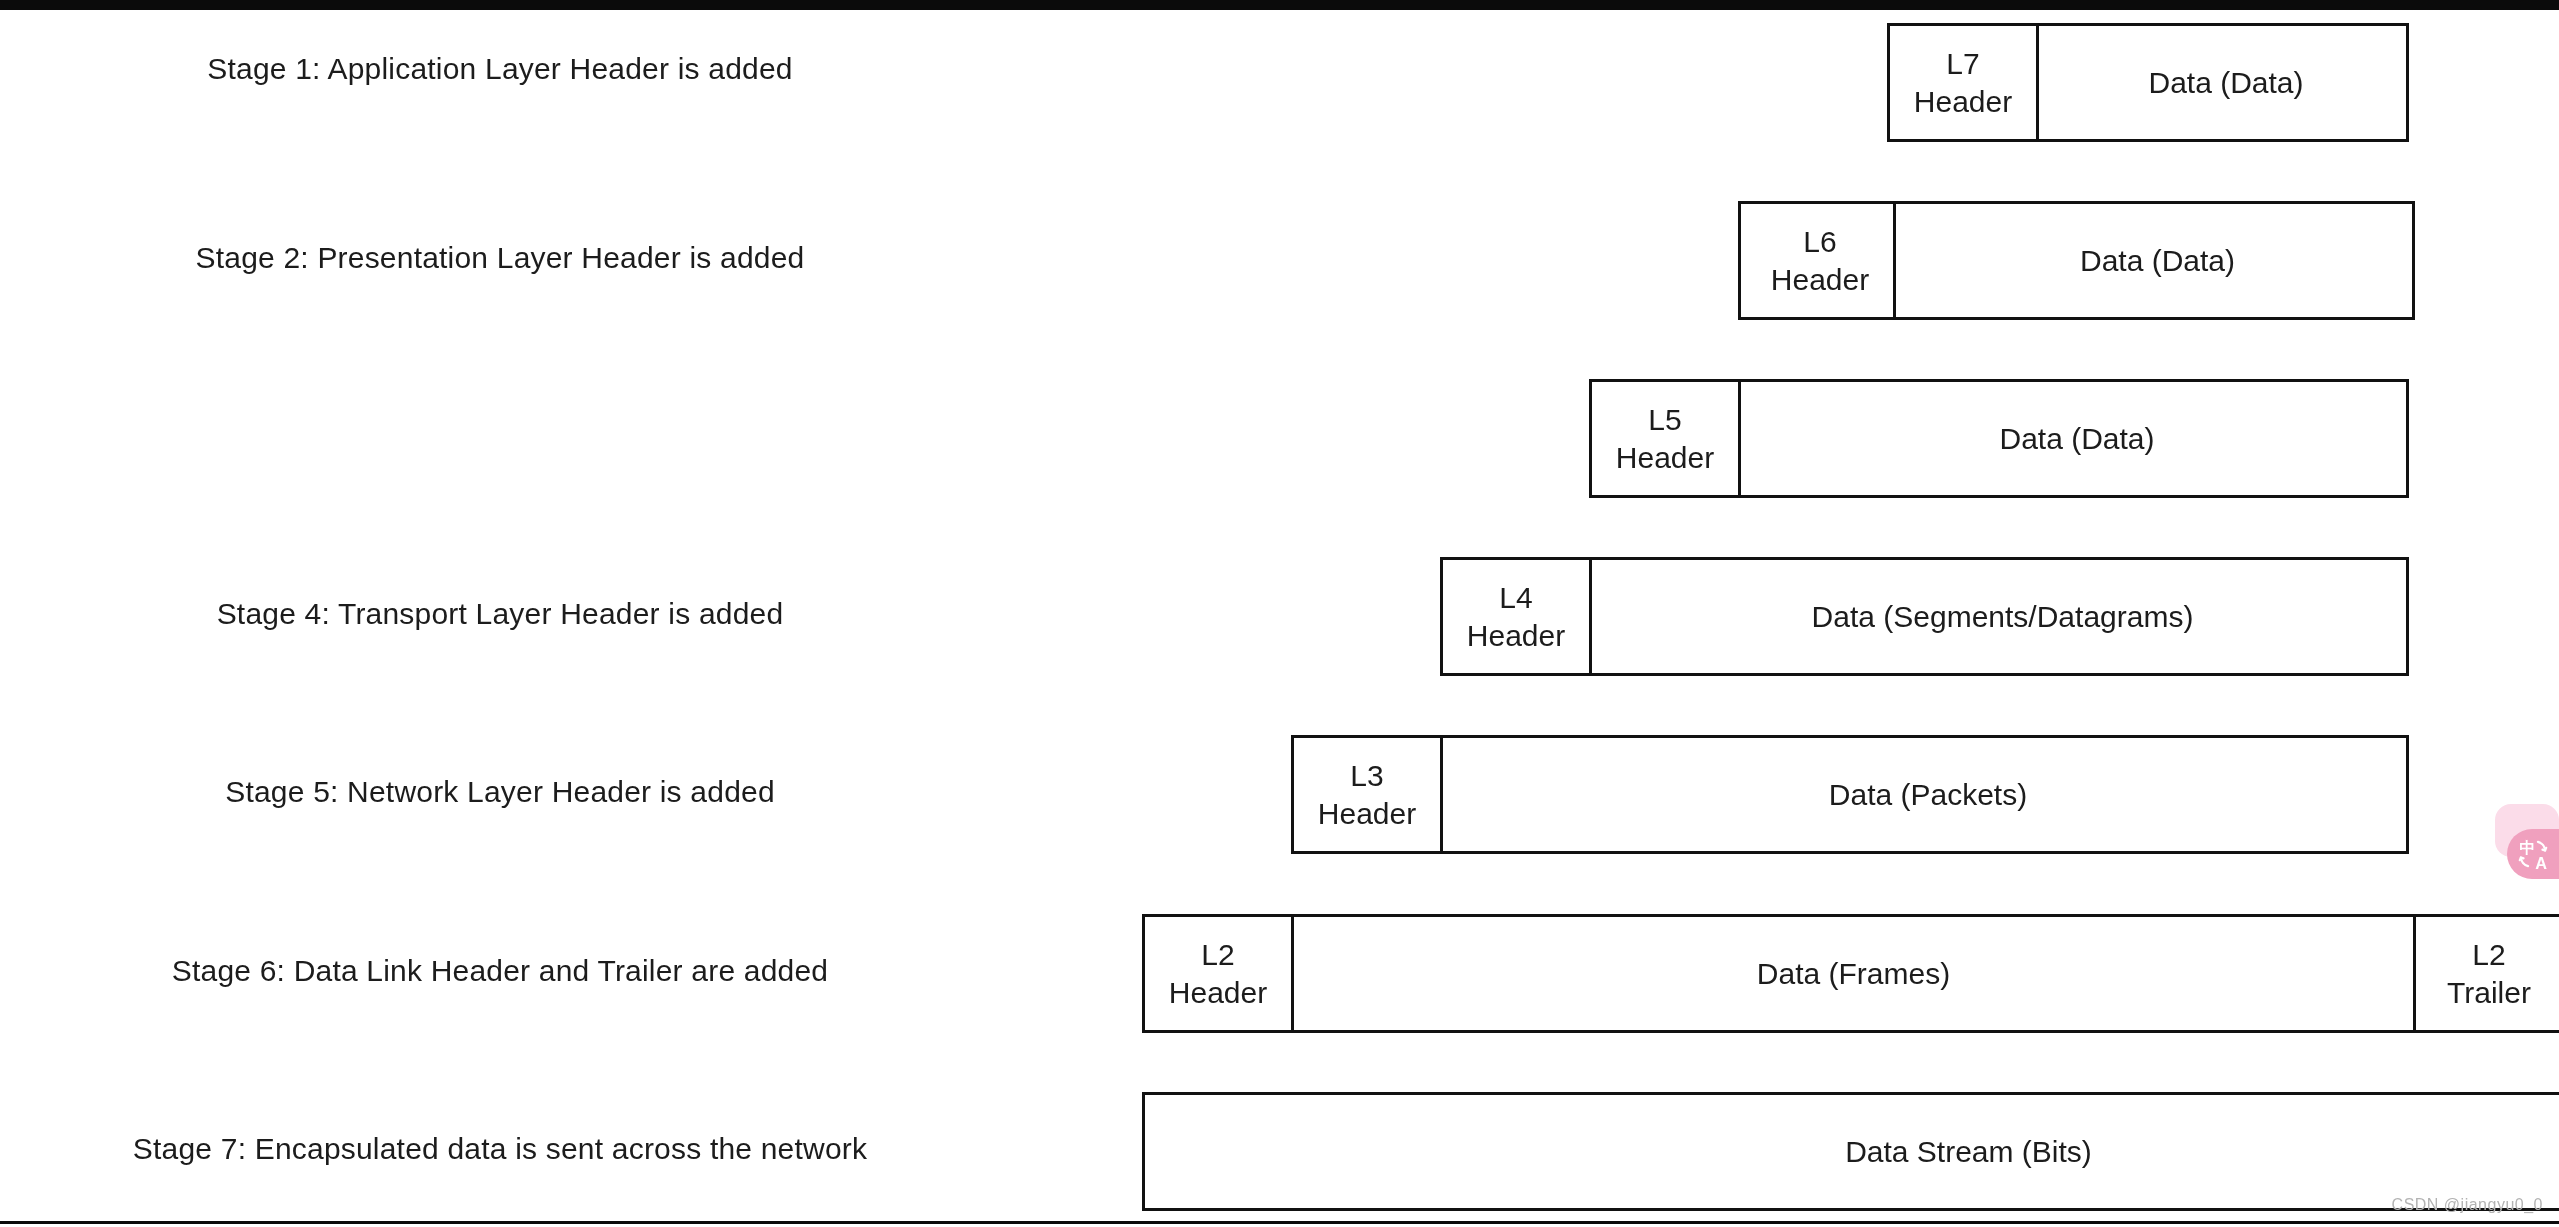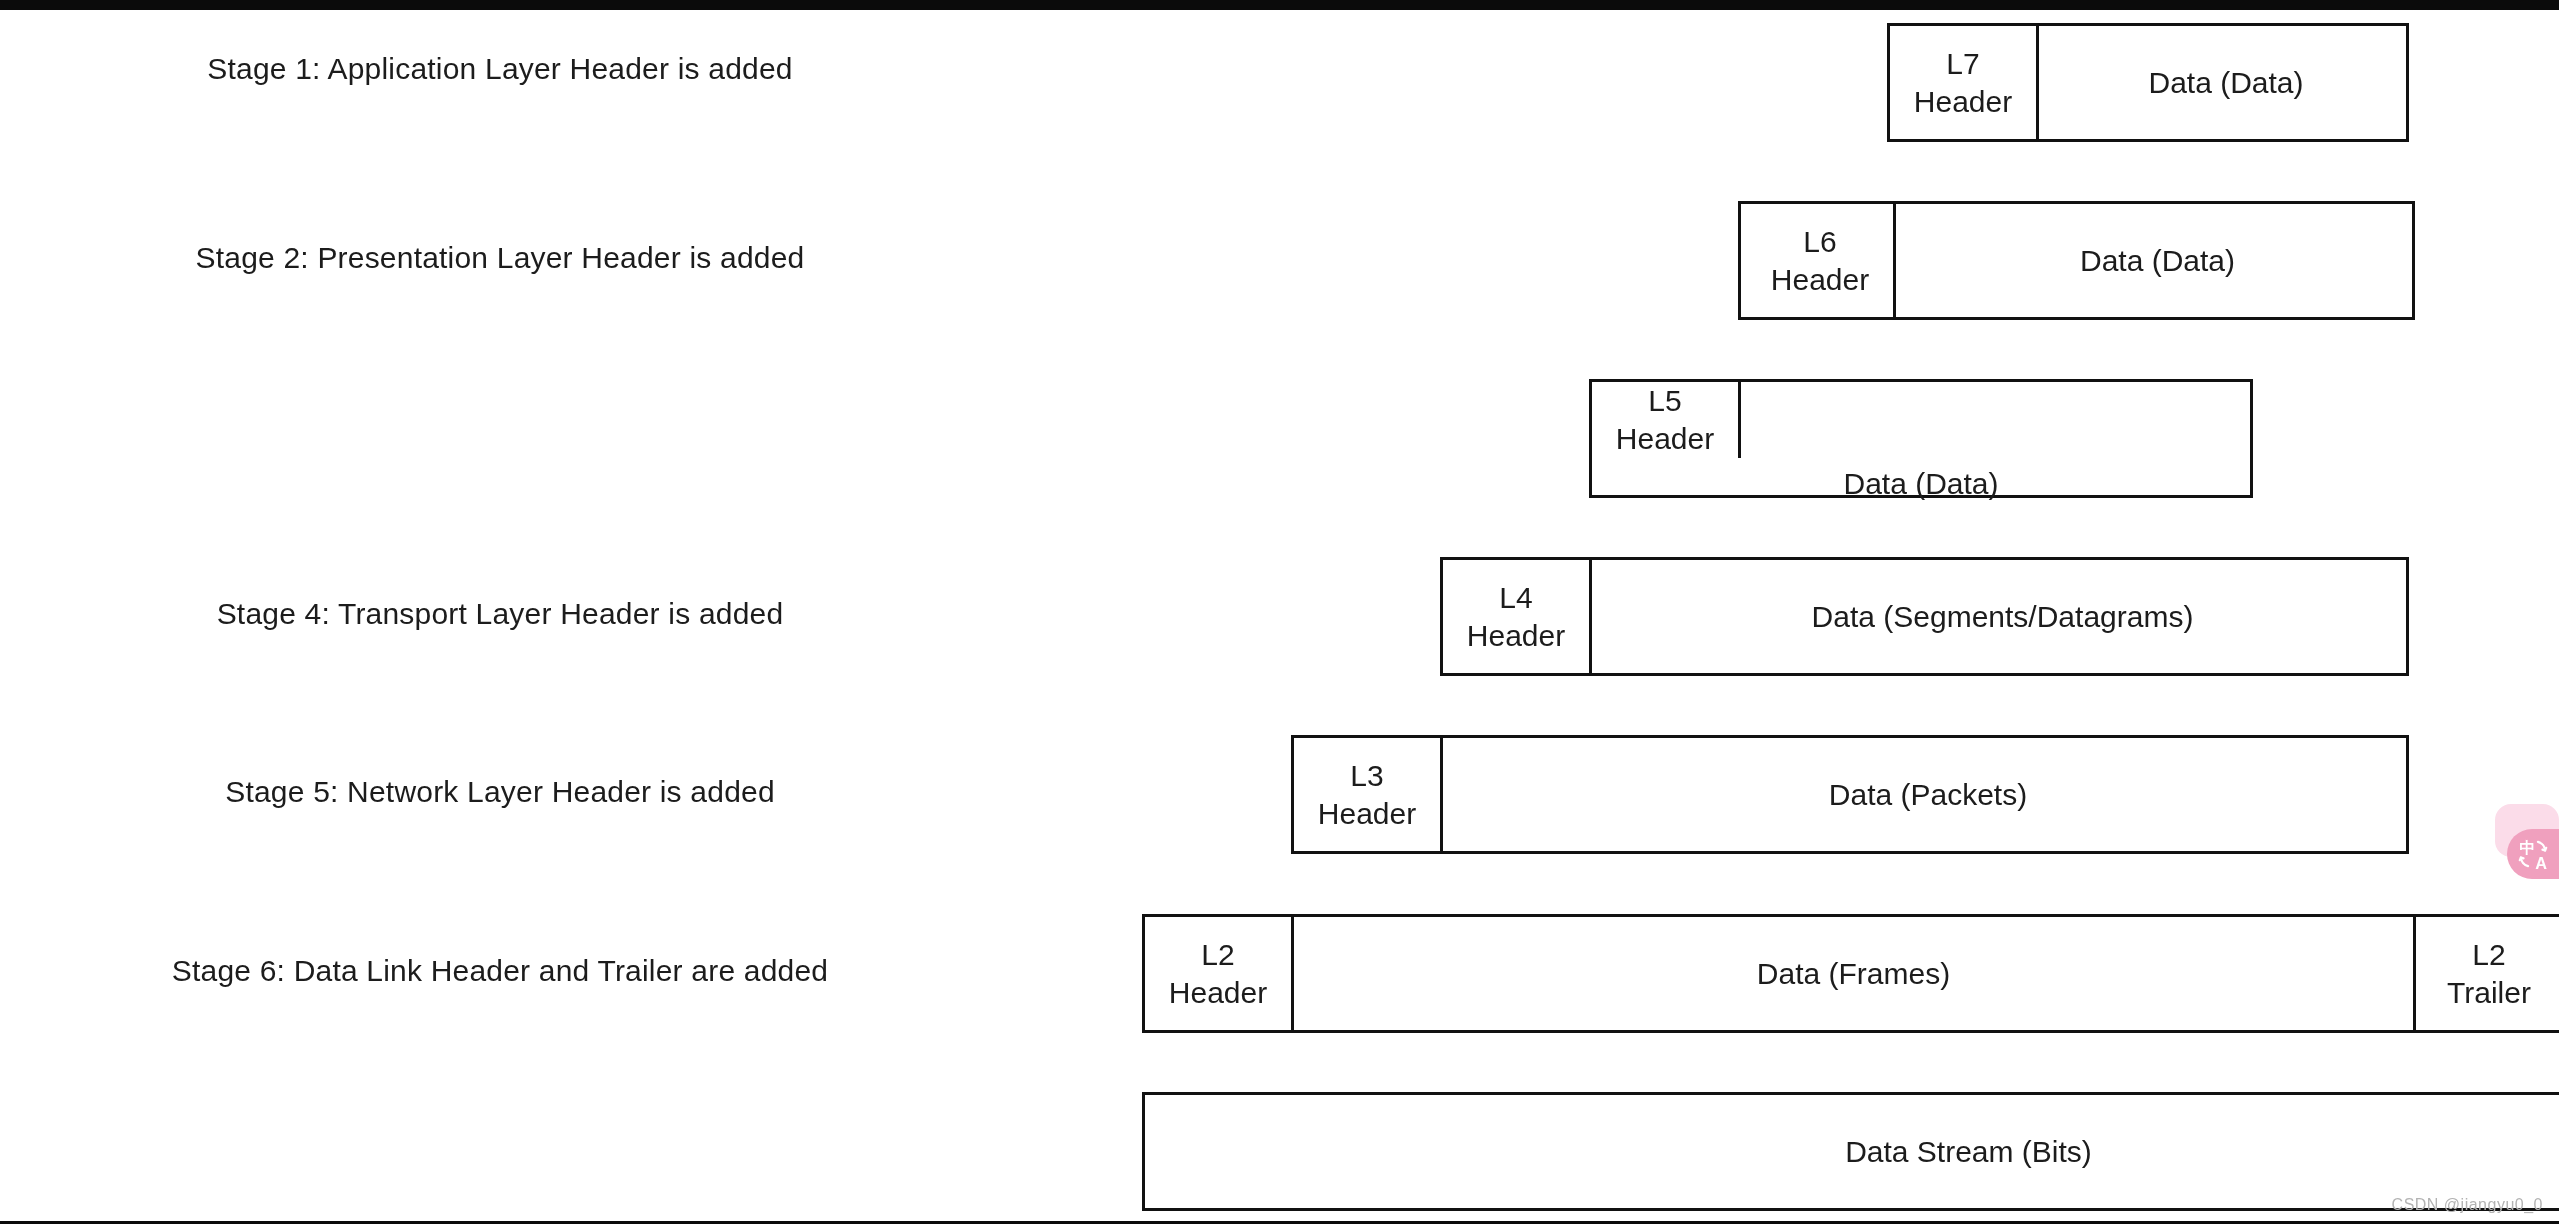--- a/index.html
+++ b/index.html
@@ -107,21 +107,21 @@
   <div class="box" style="top:201px; left:1738px;">
     <div class="cell divider-right" style="width:149px;margin-left:6px;">
       <span>L6</span>
       <span>Header</span>
     </div>
     <div class="cell" style="width:509px;">
       <span>Data (Data)</span>
     </div>
   </div>
 
-  <div class="box" style="top:379px; left:1589px;flex-direction:column;">
+  <div class="box" style="top:379px; left:1589px;">
     <div class="cell divider-right" style="width:149px;">
       <span>L5</span>
       <span>Header</span>
     </div>
     <div class="cell" style="width:658px;">
       <span>Data (Data)</span>
     </div>
   </div>
 
   <div class="stage-label" style="top:557px;">Stage 4: Transport Layer Header is added</div>
@@ -154,20 +154,21 @@
     </div>
     <div class="cell" style="width:1105px;">
       <span>Data (Frames)</span>
     </div>
     <div class="cell divider-left" style="width:149px;">
       <span>L2</span>
       <span>Trailer</span>
     </div>
   </div>
 
+  <div class="stage-label" style="top:1092px;">Stage 7: Encapsulated data is sent across the network</div>
   <div class="box" style="top:1092px; left:1142px;">
     <div class="cell" style="width:1647px;">
       <span>Data Stream (Bits)</span>
     </div>
   </div>
 
   <div class="translate-back" id="translate-back" style="background: rgb(251, 220, 233);"></div>
   <div class="translate-pill" id="translate-pill" style="background: rgb(240, 160, 190);">
     <span>
       <svg width="34" height="34" viewBox="0 0 24 24">

